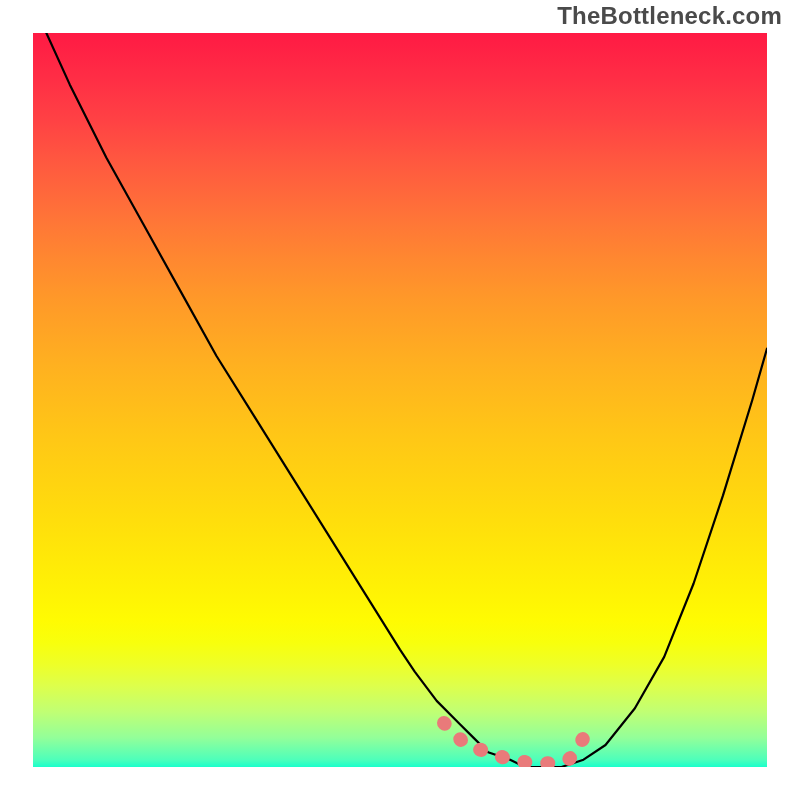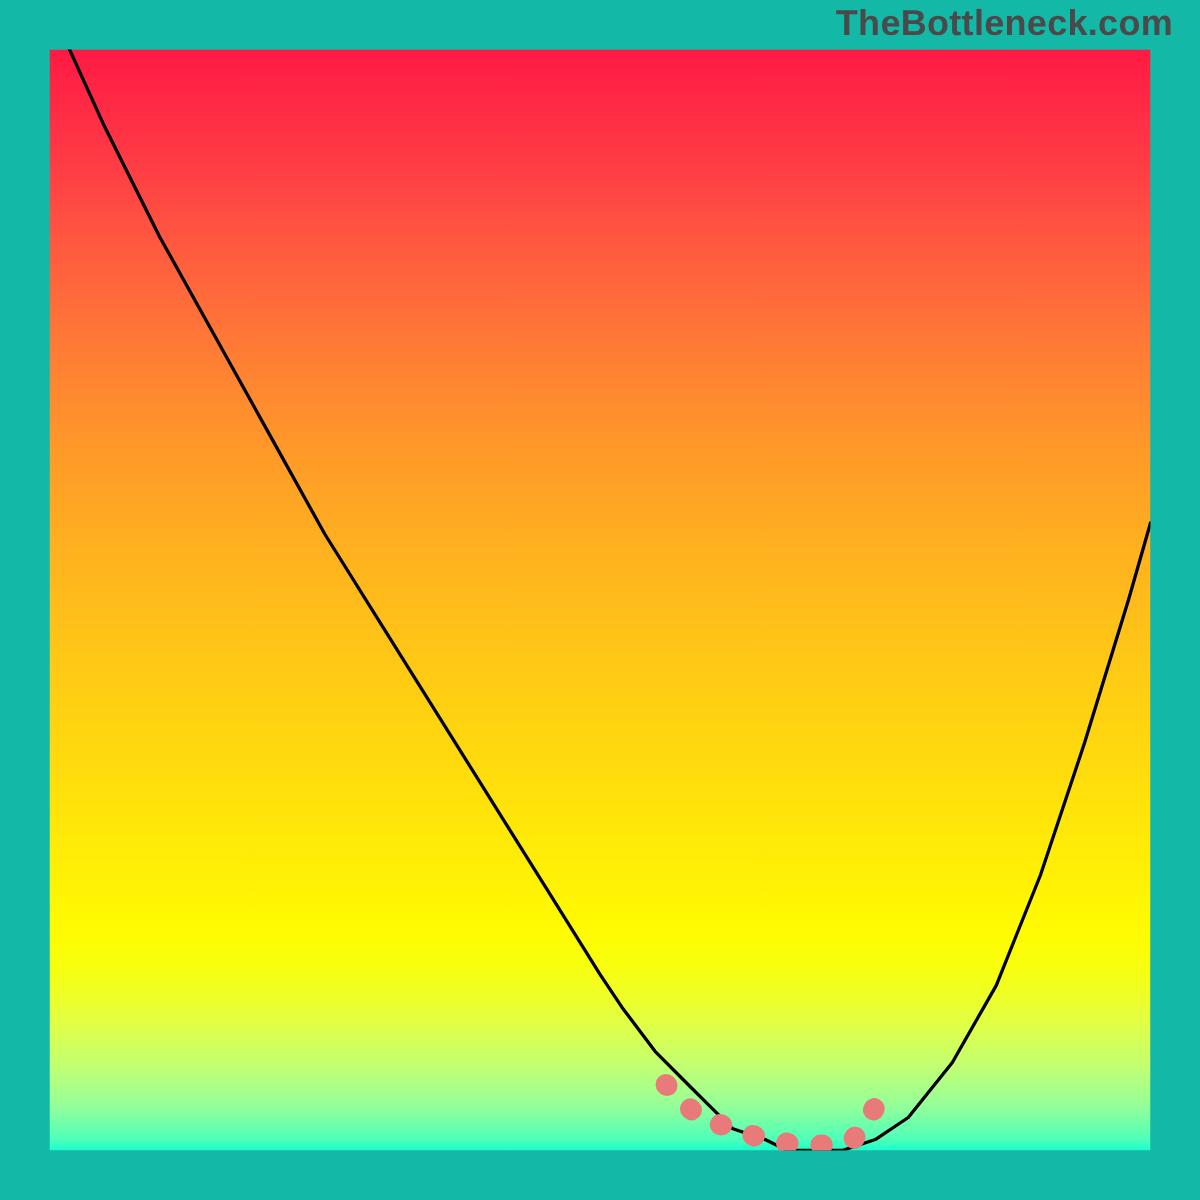--- a/index.html
+++ b/index.html
@@ -8,21 +8,21 @@
     width: 800px;
     height: 800px;
     overflow: hidden;
     background: #000;
     font-family: Arial, Helvetica, sans-serif;
   }
   .stage {
     position: relative;
     width: 800px;
     height: 800px;
-    background: #14b8a6;
+    background: #ffffff;
   }
   .plot-area {
     position: absolute;
     left: 33px;
     top: 33px;
     width: 734px;
     height: 734px;
     overflow: hidden;
   }
   .gradient {

